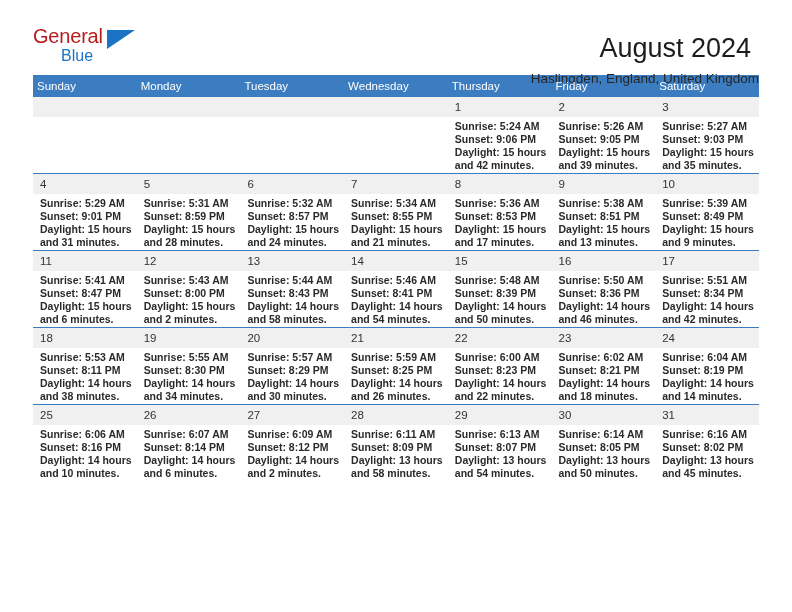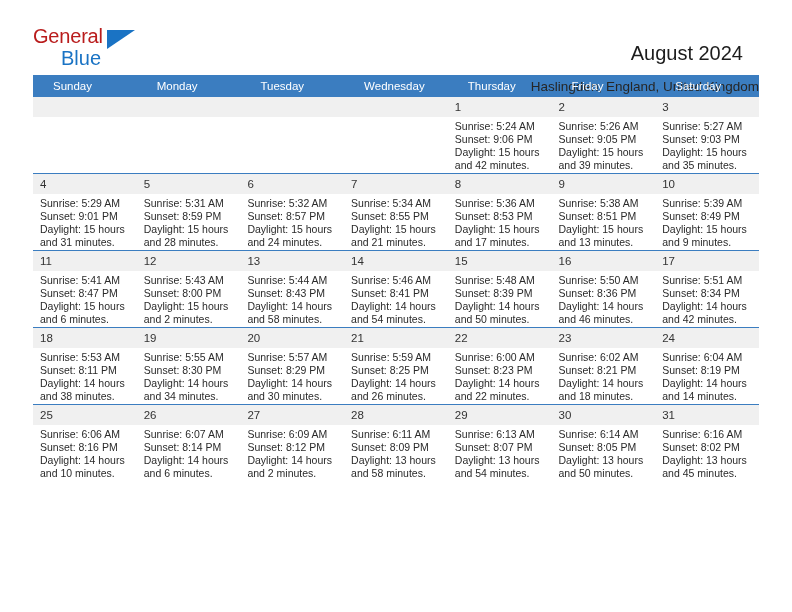--- a/index.html
+++ b/index.html
@@ -51,34 +51,34 @@
     top: 4px;
     width: 0;
     height: 0;
     border-left: 28px solid #1a73c4;
     border-bottom: 19px solid transparent;
   }
   .logo-blue {
     position: absolute;
     left: 28px;
     top: 22px;
-    font-size: 20px;
+    font-size: 16px;
     color: #1a73c4;
     line-height: 1;
   }
   .title-wrap {
     text-align: right;
     flex: 1 1 auto;
   }
   .cal-title {
-    font-size: 20px;
+    font-size: 27px;
     color: #1c1c1c;
     line-height: 1.1;
     font-weight: normal;
-    margin: 16px;
+    margin: 8px;
   }
   .cal-subtitle {
     font-size: 13.5px;
     color: #262626;
     margin-top: 5px;
     line-height: 1.1;
   }
 
   
   .calendar {
@@ -86,21 +86,21 @@
     border-collapse: collapse;
     table-layout: fixed;
     margin-top: 3px;
   }
   .calendar th {
     background: #3b7dc0;
     color: #ffffff;
     font-weight: normal;
     font-size: 11.5px;
     text-align: left;
-    padding: 5px 0 5px 20px;
+    padding: 5px 0 5px 4px;
     height: 12px;
     border: none;
   }
   .calendar td {
     vertical-align: top;
     padding: 0;
     border: none;
     border-top: 1px solid #3b7dc0;
     height: 76px;
     background: #ffffff;
@@ -117,20 +117,21 @@
     min-height: 14px;
   }
   .daynum.empty {
     color: transparent;
   }
   .info {
     padding: 3px 6px 0 7px;
     font-size: 10.5px;
     line-height: 12.8px;
     color: #2a2a2a;
+    font-weight: bold;
   }
   .info div {
     white-space: nowrap;
   }
 </style>
 </head>
 <body>
 
 <div class="page">
 

